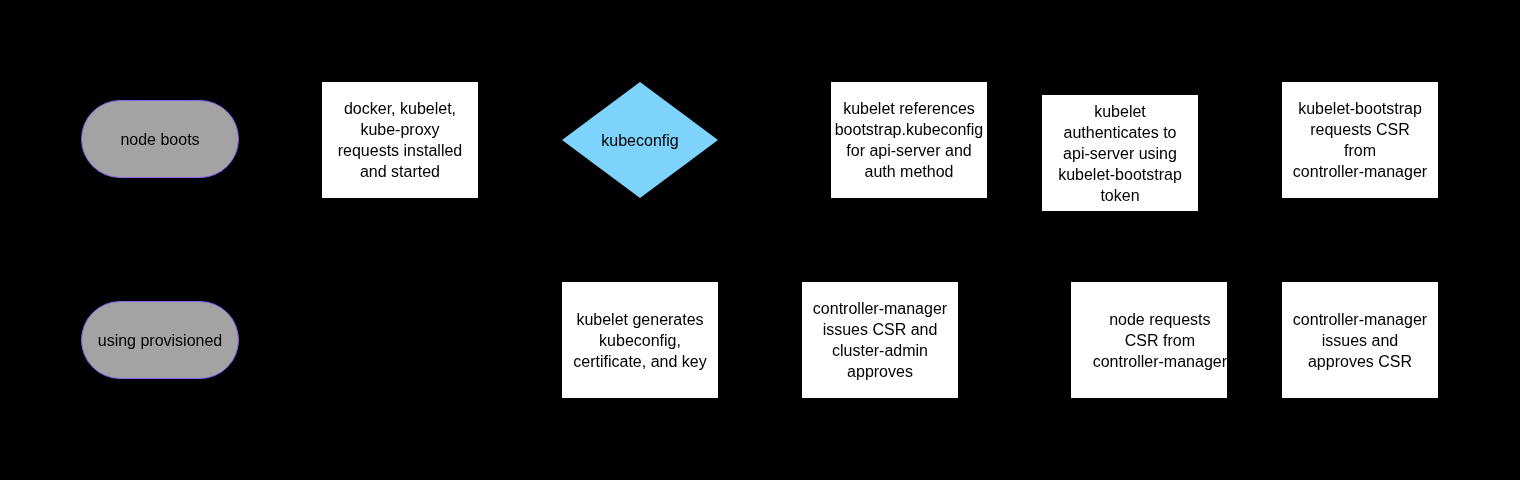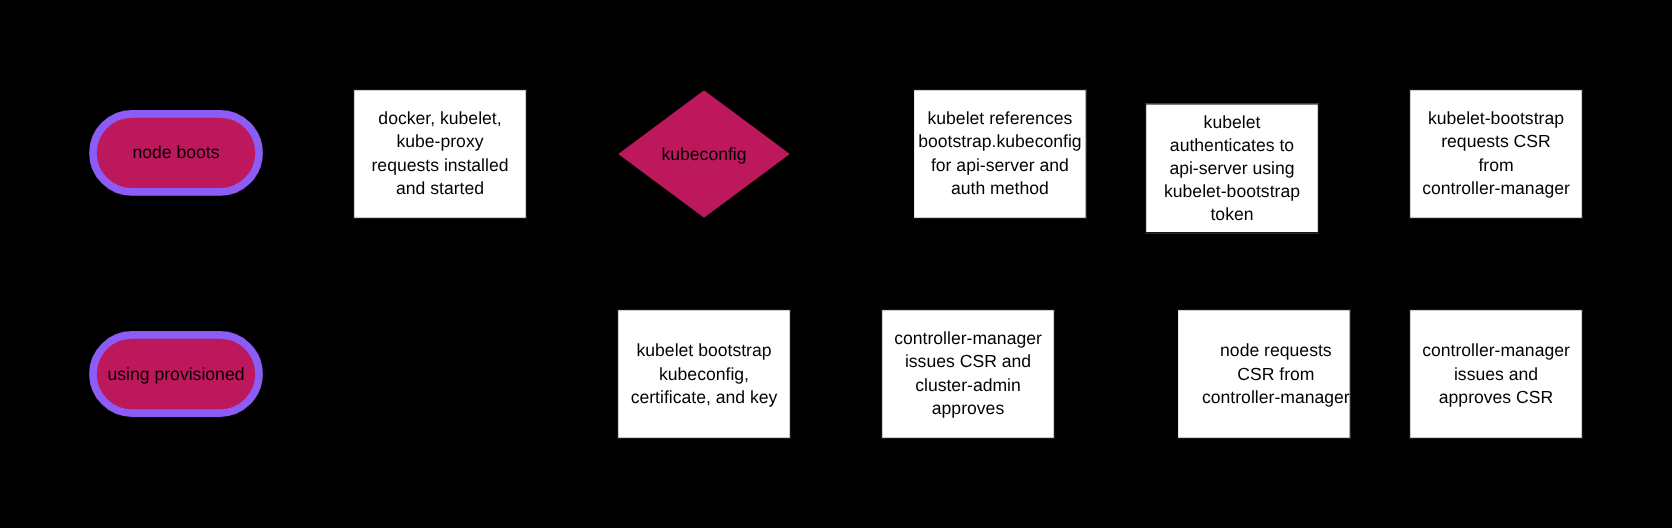--- a/index.html
+++ b/index.html
@@ -24,33 +24,33 @@
     text-align: center;
     font-size: 16px;
     line-height: 21px;
     white-space: pre-line;
     box-sizing: border-box;
   }
   .terminator {
     width: 158px;
     height: 78px;
     border-radius: 39px;
-    background: #be185d;
-    border: 7px solid #8b5cf6;
+    background: #a3a3a3;
+    border: 1px solid #8b5cf6;
   }
   .process {
     width: 158px;
     height: 118px;
     background: #ffffff;
     border: 1px solid #000000;
   }
   .decision {
     width: 156px;
     height: 116px;
-    background: #be185d;
+    background: #7dd3fc;
     clip-path: polygon(50% 0%, 100% 50%, 50% 100%, 0% 50%);
   }
   
   .pos-r1c1 { left: 81px;   top: 100px; }
   .pos-r1c2 { left: 321px;  top: 81px; }
   .pos-r1c3 { left: 562px;  top: 82px; }
   .pos-r1c4 { left: 786px;  top: 81px; margin-left: 44px; }
   .pos-r1c5 { left: 1041px; top: 94px; }
   .pos-r1c6 { left: 1281px; top: 81px; }
   
@@ -102,21 +102,21 @@
 from
 controller-manager</span>
   </div>
 
   <div class="node terminator pos-r2c1">
     <span>using provisioned</span>
   </div>
 
 
   <div class="node process pos-r2c3">
-    <span>kubelet bootstrap
+    <span>kubelet generates
 kubeconfig,
 certificate, and key</span>
   </div>
 
   <div class="node process pos-r2c4">
     <span>controller-manager
 issues CSR and
 cluster-admin
 approves</span>
   </div>

